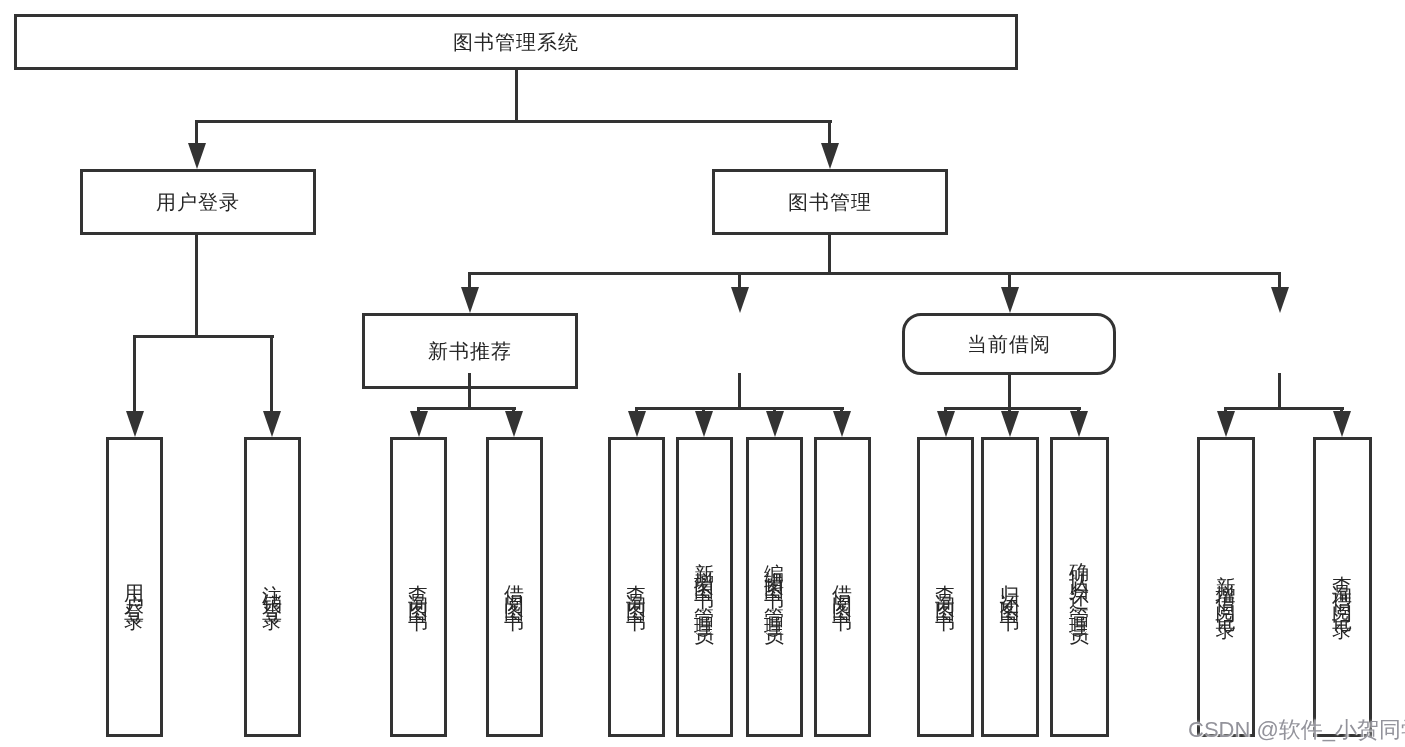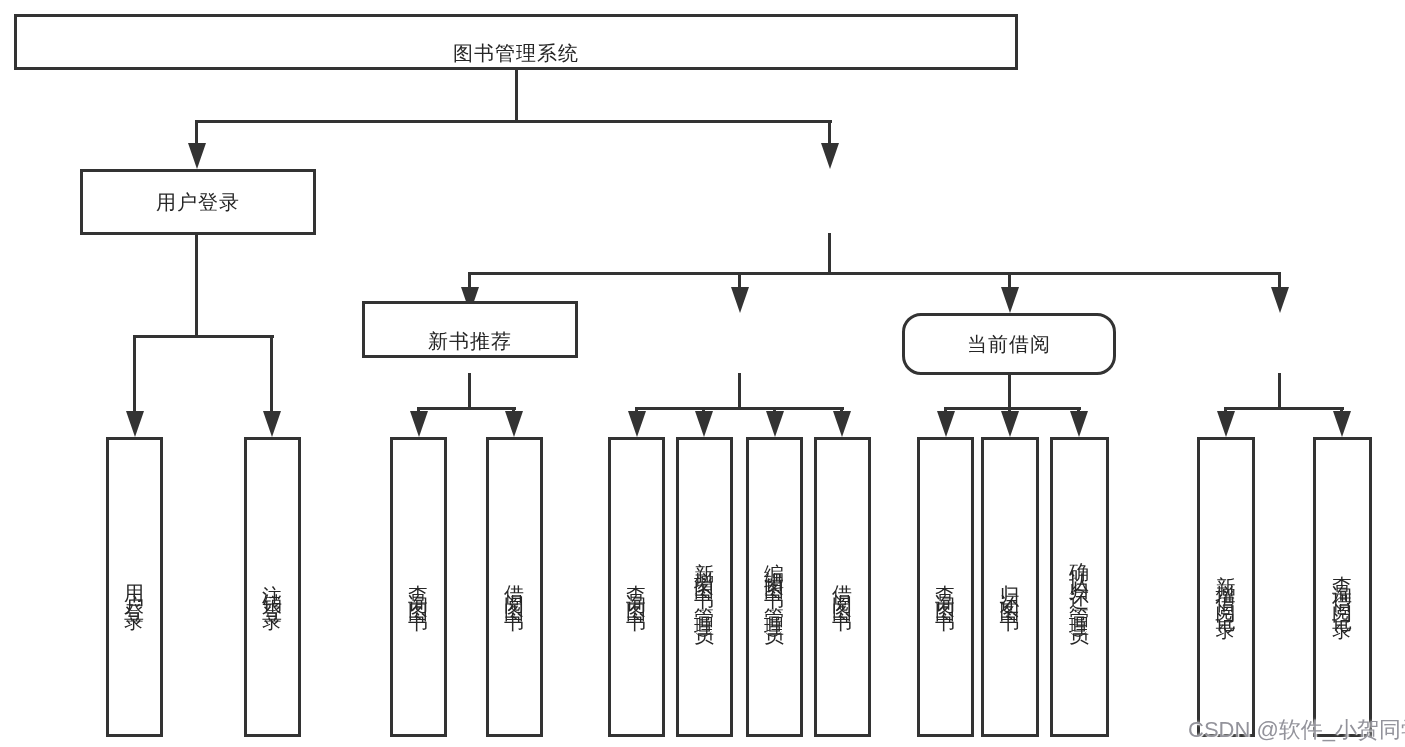--- a/index.html
+++ b/index.html
@@ -55,54 +55,57 @@
     text-shadow:0 0 3px #ffffff, 1px 1px 1px #ffffff;
     white-space:nowrap;
     z-index:5;
   }
 </style>
 </head>
 <body>
 
 <div class="canvas">
 
-  <div class="box" style="left:14px;top:14px;width:1004px;height:56px;align-items:flex-end;">
+  <div class="box" style="left:14px;top:14px;width:1004px;height:56px;">
     <span class="hlabel">图书管理系统</span>
   </div>
 
   <div class="vline" style="left:515px;top:68px;height:54px;"></div>
   <div class="hline" style="left:196px;top:120px;width:636px;"></div>
   <div class="vline" style="left:195px;top:120px;height:28px;"></div>
   <div class="arrow" style="left:188px;top:143px;"></div>
   <div class="vline" style="left:828px;top:120px;height:28px;"></div>
   <div class="arrow" style="left:821px;top:143px;"></div>
 
   <div class="box" style="left:80px;top:169px;width:236px;height:66px;">
     <span class="hlabel">用户登录</span>
+  </div>
+  <div class="box" style="left:712px;top:169px;width:236px;height:66px;">
+    <span class="hlabel">图书管理</span>
   </div>
 
   <div class="vline" style="left:195px;top:233px;height:104px;"></div>
   <div class="hline" style="left:133px;top:335px;width:141px;"></div>
   <div class="vline" style="left:133px;top:335px;height:80px;"></div>
   <div class="arrow" style="left:126px;top:411px;"></div>
   <div class="vline" style="left:270px;top:335px;height:80px;"></div>
   <div class="arrow" style="left:263px;top:411px;"></div>
 
   <div class="vline" style="left:828px;top:233px;height:41px;"></div>
   <div class="hline" style="left:468px;top:272px;width:813px;"></div>
   <div class="vline" style="left:468px;top:272px;height:18px;"></div>
   <div class="arrow" style="left:461px;top:287px;"></div>
   <div class="vline" style="left:738px;top:272px;height:18px;"></div>
   <div class="arrow" style="left:731px;top:287px;"></div>
   <div class="vline" style="left:1008px;top:272px;height:18px;"></div>
   <div class="arrow" style="left:1001px;top:287px;"></div>
   <div class="vline" style="left:1278px;top:272px;height:18px;"></div>
   <div class="arrow" style="left:1271px;top:287px;"></div>
 
-  <div class="box" style="left:362px;top:301px;width:216px;height:57px;align-items:flex-end;">
+  <div class="box" style="left:362px;top:313px;width:216px;height:76px;">
     <span class="hlabel">新书推荐</span>
   </div>
   <div class="box" style="left:902px;top:313px;width:214px;height:62px;border-radius:19px;">
     <span class="hlabel">当前借阅</span>
   </div>
 
   <div class="vline" style="left:468px;top:373px;height:36px;"></div>
   <div class="hline" style="left:417px;top:407px;width:99px;"></div>
   <div class="vline" style="left:417px;top:407px;height:8px;"></div>
   <div class="arrow" style="left:410px;top:411px;"></div>

